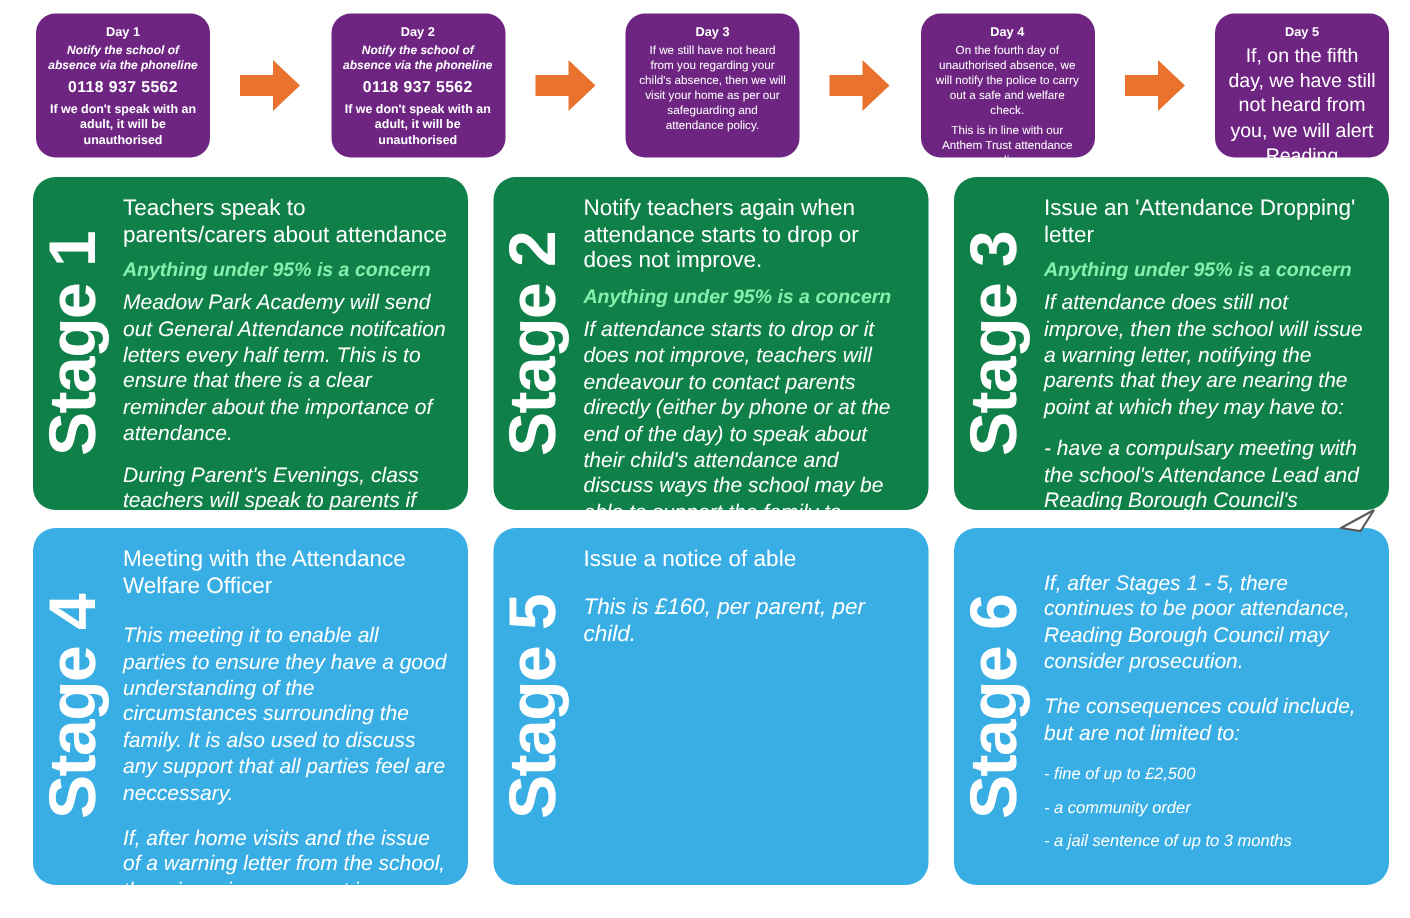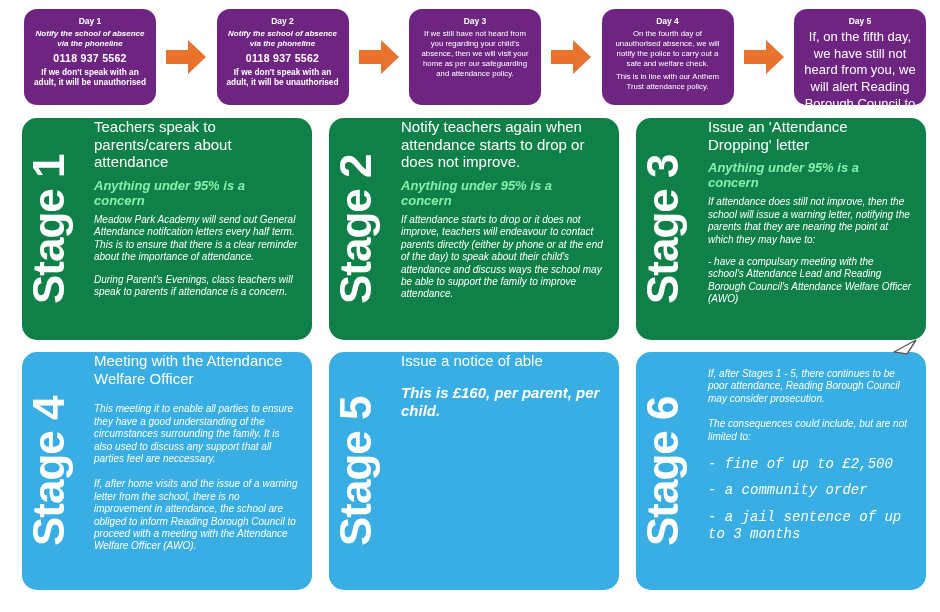--- a/index.html
+++ b/index.html
@@ -11,21 +11,21 @@
   }
   .canvas { position: relative; width: 940px; height: 612px; background: #ffffff; }
 
   
   .day-row {
     position: absolute; top: 8px; left: 24px; right: 14px;
     display: flex; align-items: center; justify-content: space-between;
     height: 98px;
   }
   .day-box {
-    width: 132px; height: 96px;
+    width: 116px; height: 96px;
     background: #6E2582;
     border-radius: 13px;
     color: #fff;
     padding: 7px 8px;
     text-align: center;
     display: flex; flex-direction: column; justify-content: flex-start;
     gap: 3px;
   }
   .day-title { font-size: 8.5px; font-weight: bold; }
   .day-notify { font-size: 8px; font-weight: bold; font-style: italic; line-height: 1.25; }
@@ -60,31 +60,30 @@
     font-weight: bold;
     line-height: 1;
     letter-spacing: -1px;
     color: #ffffff;
     padding: 10px 2px 10px 6px;
     display: flex; align-items: center; justify-content: center;
     white-space: nowrap;
   }
   .stage-content {
     flex: 1 1 auto;
-    padding: 0 14px 10px 2px;
-    margin-left: 12px;
+    padding: 12px 14px 10px 2px;
   }
   .stage-title { font-size: 15px; font-weight: normal; line-height: 1.18; margin-bottom: 7px; }
   .concern { font-size: 13px; font-weight: bold; font-style: italic; color: #86efac; margin-bottom: 6px; }
-  .paras p { font-size: 10px; font-style: italic; line-height: 1.24; margin-bottom: 10px; }
+  .paras p { font-size: 14px; font-style: italic; line-height: 1.24; margin-bottom: 10px; }
   .blue .paras { margin-top: 16px; }
   .blue .paras p { margin-bottom: 13px; }
-  .fine-note { font-size: 15px; font-weight: bold; font-style: italic; line-height: 1.25; margin-top: 14px; }
+  .fine-note { font-size: 15px; font-weight: normal; font-style: italic; line-height: 1.25; margin-top: 14px; }
   .bullets { margin-top: 2px; }
-  .bullets p { font-size: 14px; font-style: italic; line-height: 1.24; margin-bottom: 9px; font-family: Liberation Mono, monospace; }
+  .bullets p { font-size: 11px; font-style: italic; line-height: 1.24; margin-bottom: 9px; }
 
   .cursor-icon { position: absolute; top: 338px; left: 893px; }
 </style>
 </head>
 <body>
 
 <div class="canvas">
 
   <div class="day-row">
 

